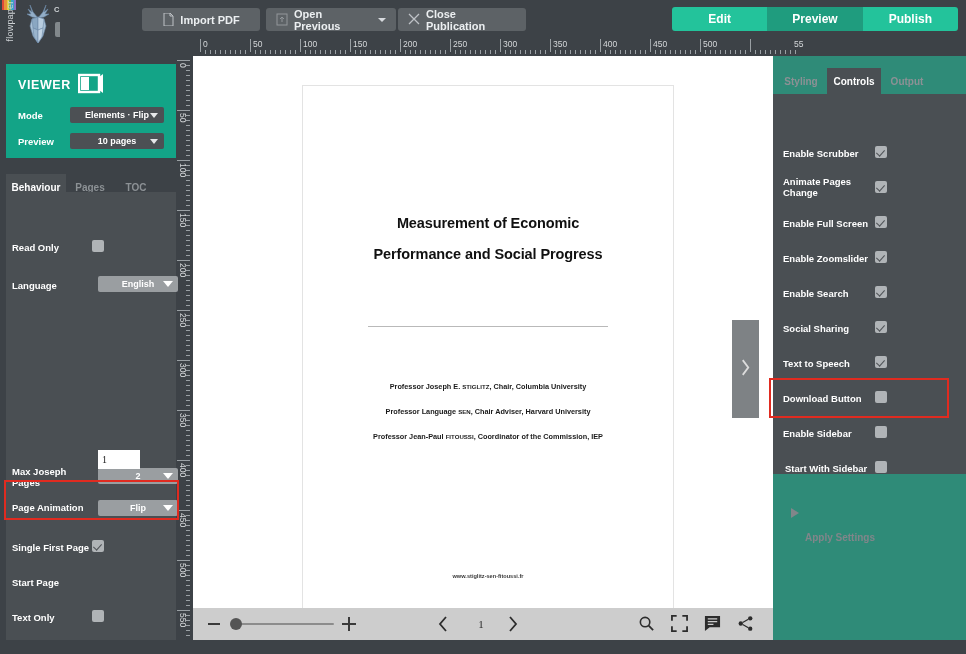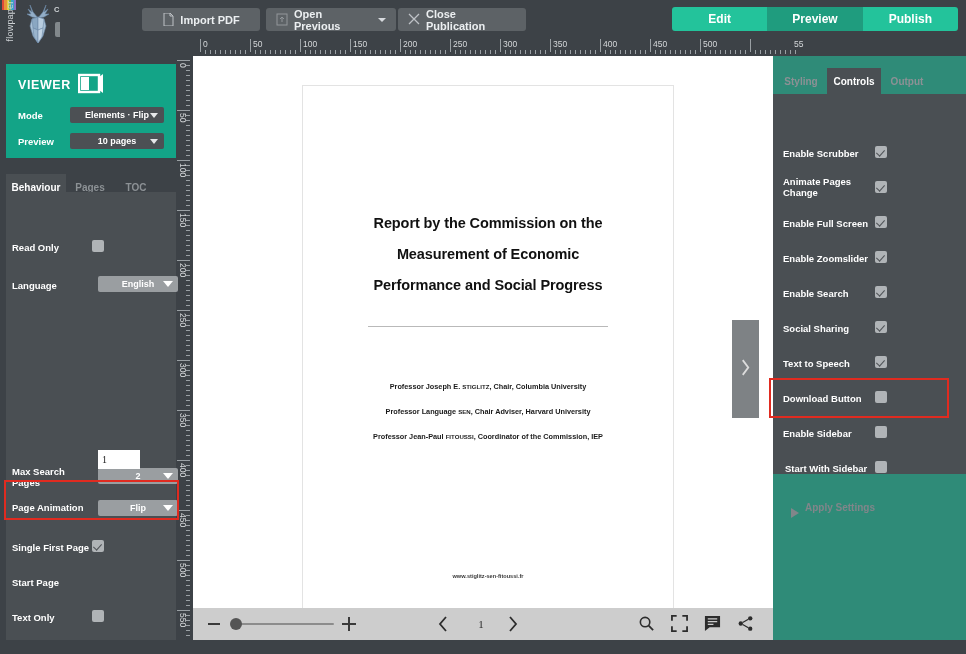--- a/index.html
+++ b/index.html
@@ -533,21 +533,20 @@
       <div class="rt" style="left: 11px; top: 584px; width: 4px; height: 1px;"></div>
       <div class="rt" style="left: 11px; top: 589px; width: 4px; height: 1px;"></div>
       <div class="rt" style="left: 11px; top: 594px; width: 4px; height: 1px;"></div>
     </div>
 
   <div id="canvas">
     <div id="canvas-inner">
 
       <div id="page">
         <div class="doc-title">
-          <div>Report by the Commission on the</div>
           <div>Measurement of Economic</div>
           <div>Performance and Social Progress</div>
         </div>
         <div class="rule"></div>
         <div class="authors">
           <div><span>Professor Joseph E. </span><span class="sc">STIGLITZ</span><span>, Chair, Columbia University</span></div>
           <div><span>Professor Language </span><span class="sc">SEN</span><span>, Chair Adviser, Harvard University</span></div>
           <div><span>Professor Jean-Paul </span><span class="sc">FITOUSSI</span><span>, Coordinator of the Commission, IEP</span></div>
         </div>
         <div class="site">www.stiglitz-sen-fitoussi.fr</div>
@@ -649,21 +648,21 @@
     <div id="behaviour-body">
       <div class="frow-label" style="left:6px; top:50px;">Read Only</div>
       <div class="cb" style="left:86px; top:48px;"></div>
 
       <div class="frow-label" style="left:6px; top:88px;">Language</div>
       <div class="gsel" style="left:92px; top:84px; width:80px;">
         <span>English</span>
         <i class="caret3"></i>
       </div>
 
-      <div class="frow-label" style="left:6px; top:274px; width:80px;">Max Search Pages</div>
+      <div class="frow-label" style="left:6px; top:274px; width:80px;">Max Joseph Pages</div>
       <div class="gsel" style="left:92px; top:276px; width:80px;">
         <span>2</span>
         <i class="caret3"></i>
       </div>
 
       <div class="frow-label" style="left:6px; top:310px;">Page Animation</div>
       <div class="gsel" style="left:92px; top:308px; width:80px;">
         <span>Flip</span>
         <i class="caret3"></i>
       </div>
@@ -718,20 +717,20 @@
       <div class="rrow-label" style="left:10px; top:299px;">Download Button</div>
       <div class="cb" style="left:102px; top:297px;"></div>
 
       <div class="rrow-label" style="left:10px; top:334px;">Enable Sidebar</div>
       <div class="cb" style="left:102px; top:332px;"></div>
 
       <div class="rrow-label" style="left:12px; top:369px;">Start With Sidebar</div>
       <div class="cb" style="left:102px; top:367px;"></div>
 
       <i class="play-tri" style="left:18px; top:414px;"></i>
-      <div class="applyrow" style="left:32px; top:408px;text-align:center;">Apply Settings</div>
+      <div class="applyrow" style="left:32px; top:438px;text-align:center;">Apply Settings</div>
     </div>
   </div>
 
   <div id="hl-right"></div>
 
   <div id="bottom-strip"></div>
 </div>
 
 </body></html>

